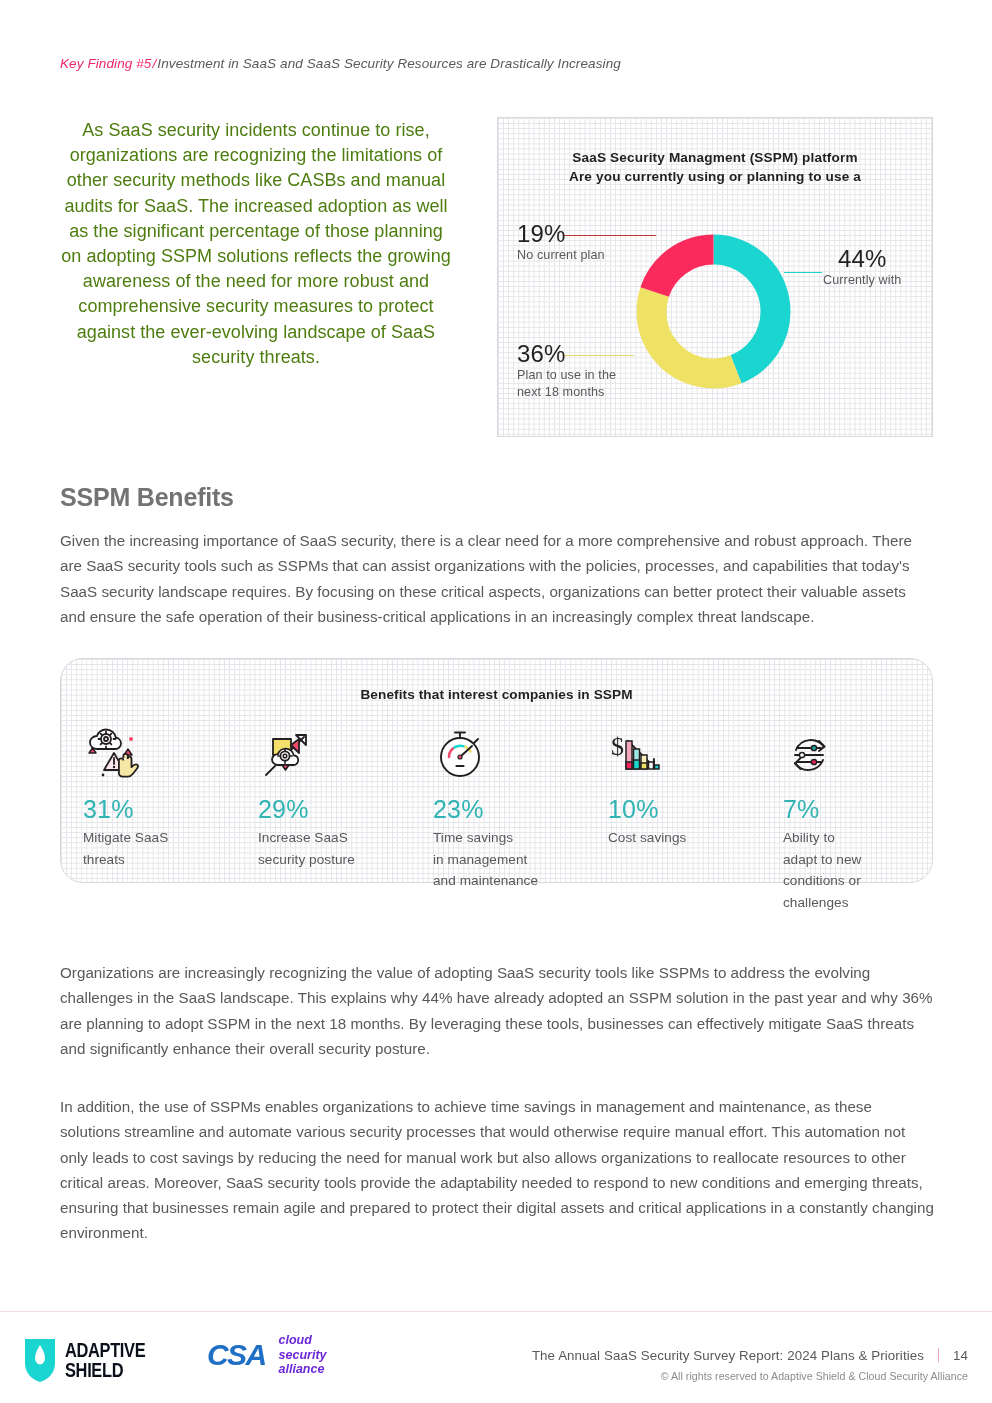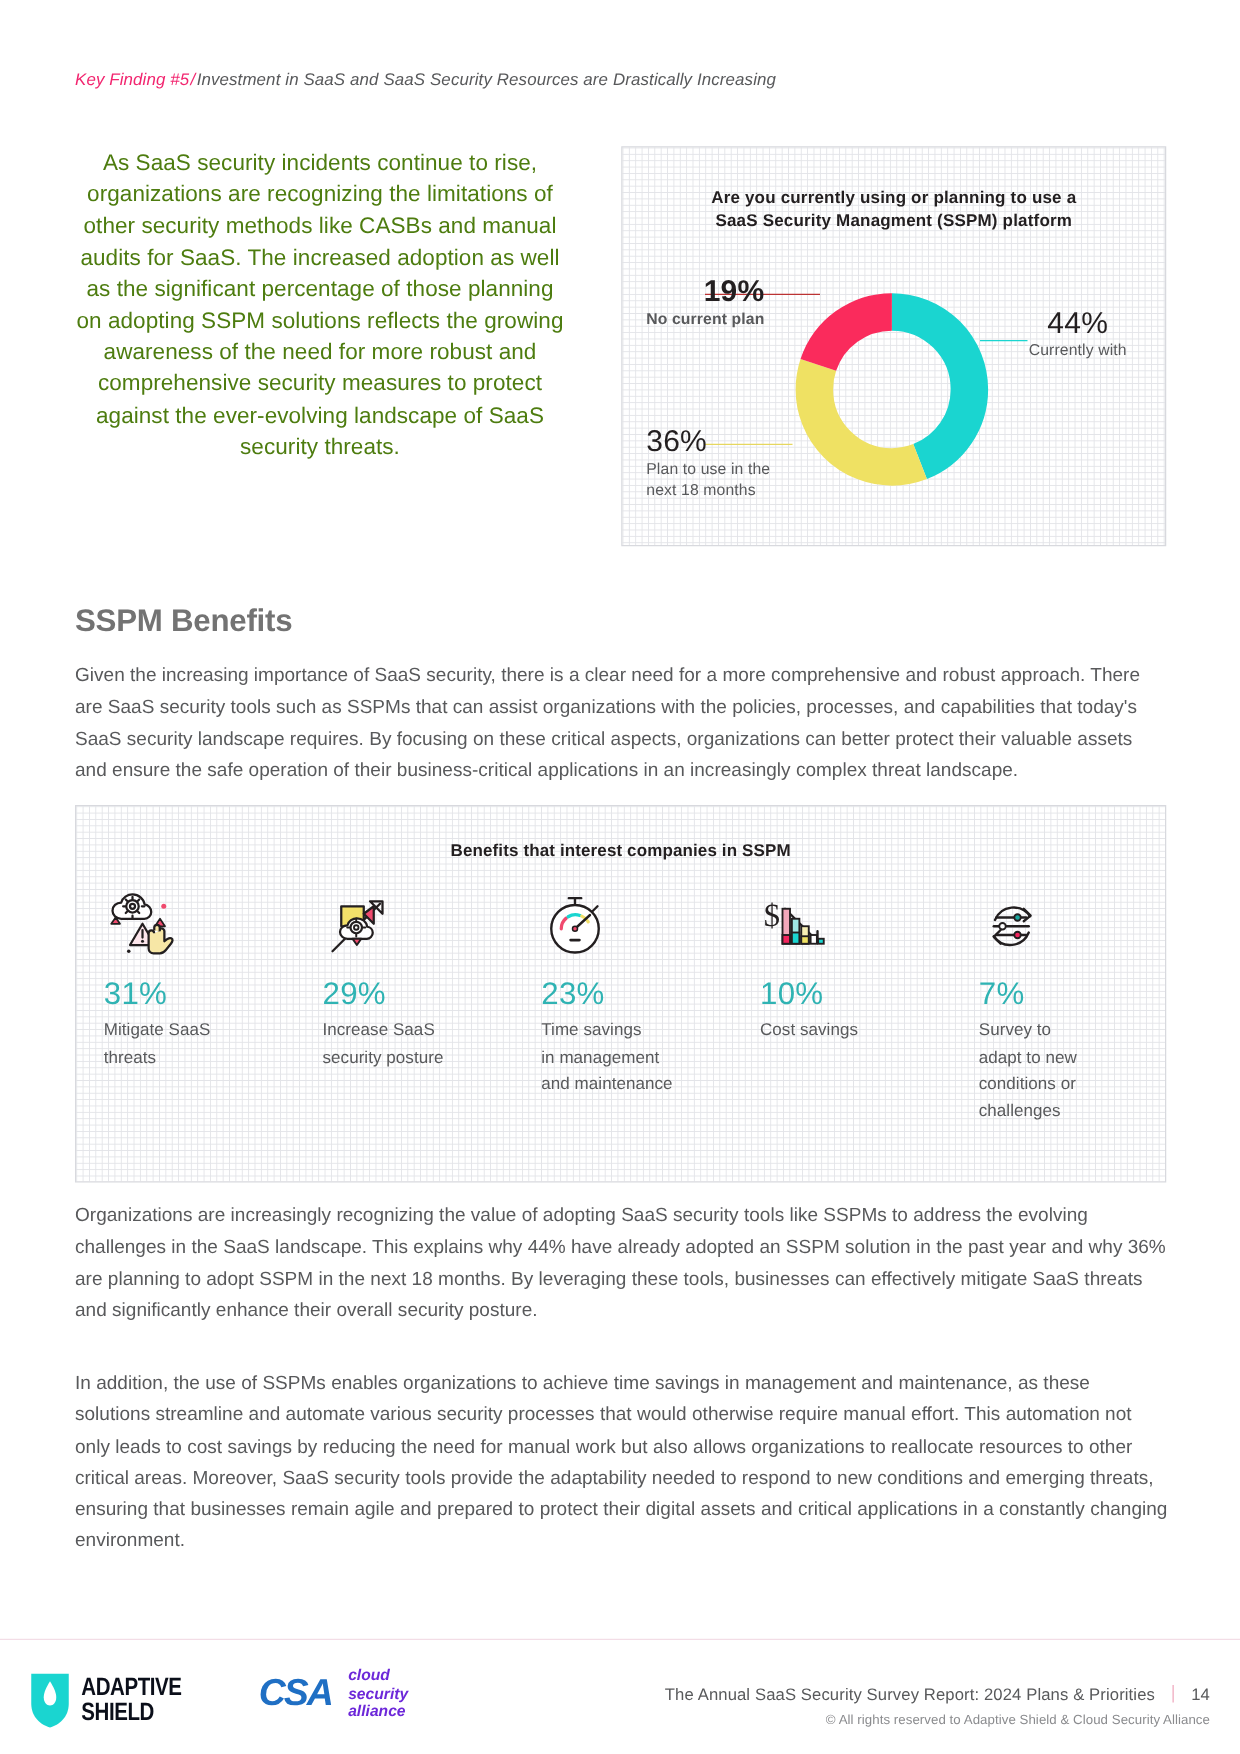--- a/index.html
+++ b/index.html
@@ -49,21 +49,21 @@
   .grid-panel {
     position: absolute;
     background-color: #ffffff;
     background-image:
       linear-gradient(to right, #e3e4e8 1px, transparent 1px),
       linear-gradient(to bottom, #e3e4e8 1px, transparent 1px);
     background-size: 5.1px 5.1px;
     border: 1px solid #d8d9de;
   }
   #donut-panel { left: 497px; top: 117px; width: 436px; height: 320px; }
-  #benefits-panel { left: 60px; top: 644px; width: 873px; height: 302px; }
+  #benefits-panel { left: 60px; top: 658px; width: 873px; height: 225px; border-radius: 23px; }
 
   
   .chart-title {
     position: absolute;
     left: 0; right: 0;
     top: 30px;
     text-align: center;
     font-size: 13.6px;
     font-weight: bold;
     line-height: 19px;
@@ -85,21 +85,21 @@
     color: #231f20;
     line-height: 26px;
     letter-spacing: .2px;
   }
   .callout .desc {
     font-size: 12.6px;
     color: #58595b;
     line-height: 16.5px;
     letter-spacing: .1px;
   }
-  #callout-no-plan { left: 19px; top: 103px; text-align: right; font-weight: bold; }
+  #callout-no-plan { left: 19px; top: 103px; text-align: left; }
   #callout-plan    { left: 19px; top: 223px; text-align: left; }
   #callout-using   { left: 325px; top: 128px; text-align: center; }
 
   .leader {
     position: absolute;
     height: 1px;
   }
   #leader-no-plan { left: 66px; top: 117px; width: 92px; background: #b33; }
   #leader-plan    { left: 66px; top: 237px; width: 70px; background: #e6d75f; }
   #leader-using   { left: 286px; top: 154px; width: 38px; background: #1ad5d0; }
@@ -255,22 +255,22 @@
 
   <div class="breadcrumb">
     <span class="kf">Key Finding #5</span><span class="sep">/</span><span>Investment  in SaaS and SaaS Security Resources are Drastically Increasing</span>
   </div>
 
   <p class="intro">As SaaS security incidents continue to rise, organizations are recognizing the limitations of other security methods like CASBs and manual audits for SaaS. The increased adoption as well as the significant percentage of those planning on adopting SSPM solutions reflects the growing awareness of the need for more robust and comprehensive security measures to protect against the ever-evolving landscape of SaaS security threats.</p>
 
   <div class="grid-panel" id="donut-panel">
 
     <div class="chart-title">
+      <div>SaaS Security Managment (SSPM) platform</div>
       <div>Are you currently using or planning to use a</div>
-      <div>SaaS Security Managment (SSPM) platform</div>
     </div>
 
     <div class="leader" id="leader-no-plan"></div>
     <div class="leader" id="leader-plan"></div>
     <div class="leader" id="leader-using"></div>
 
     <div class="callout" id="callout-no-plan">
       <div class="pct">19%</div>
       <div class="desc">No current plan</div>
     </div>
@@ -414,21 +414,21 @@
               <path d="M12 28h28"></path>
               <path d="M14 35h24"></path>
             </g>
             <circle cx="31" cy="21" r="2.6" fill="#1aa79f" stroke="#231f20" stroke-width="1.5"></circle>
             <circle cx="19" cy="28" r="2.6" fill="#fff" stroke="#231f20" stroke-width="1.5"></circle>
             <circle cx="31" cy="35" r="2.6" fill="#f2255e" stroke="#231f20" stroke-width="1.5"></circle>
           </svg>
         </div>
         <div class="value">7%</div>
         <div class="label">
-          <div>Survey to</div>
+          <div>Ability to</div>
           <div>adapt to new</div>
           <div>conditions or</div>
           <div>challenges</div>
         </div>
       </div>
 
     </div>
   </div>
 
   <p class="body-p" id="p-after-1">Organizations are increasingly recognizing the value of adopting SaaS security tools like SSPMs to address the evolving challenges in the SaaS landscape. This explains why 44% have already adopted an SSPM solution in the past year and why 36% are planning to adopt SSPM in the next 18 months. By leveraging these tools, businesses can effectively mitigate SaaS threats and significantly enhance their overall security posture.</p>

